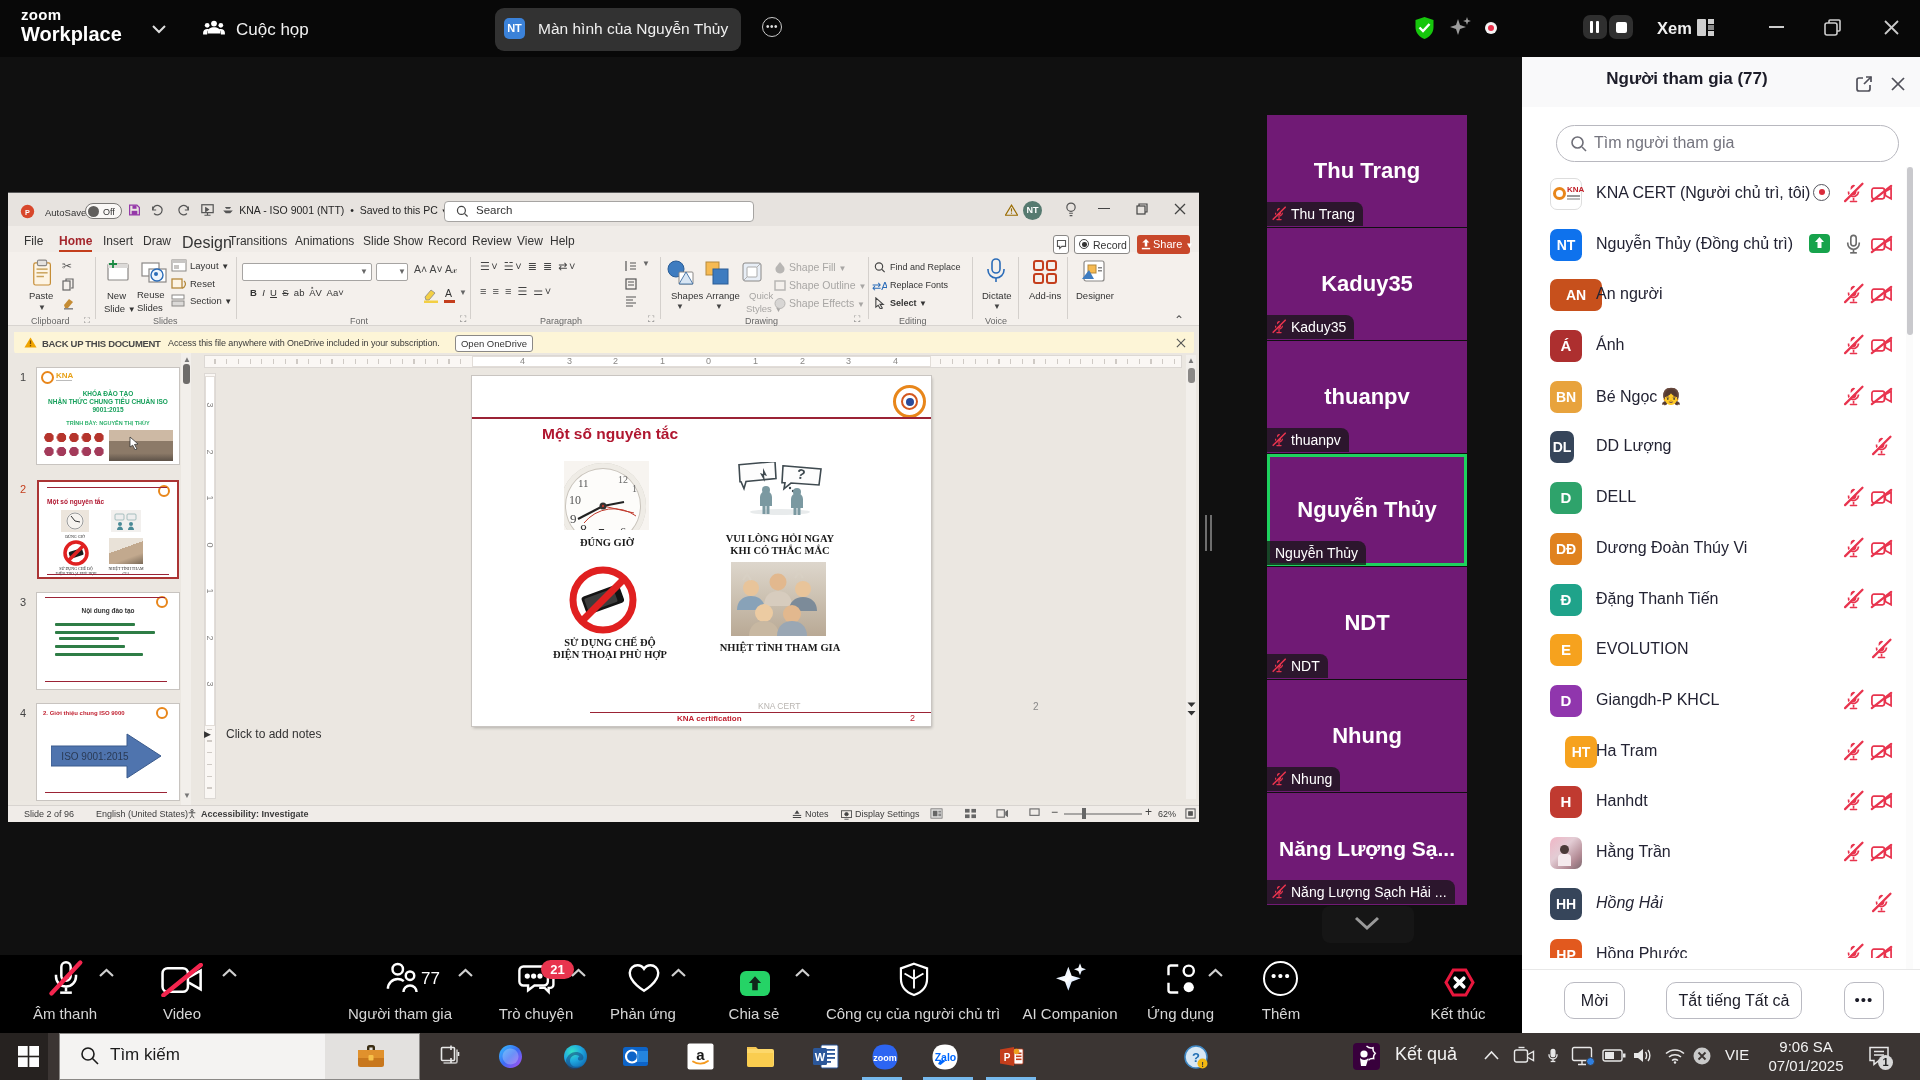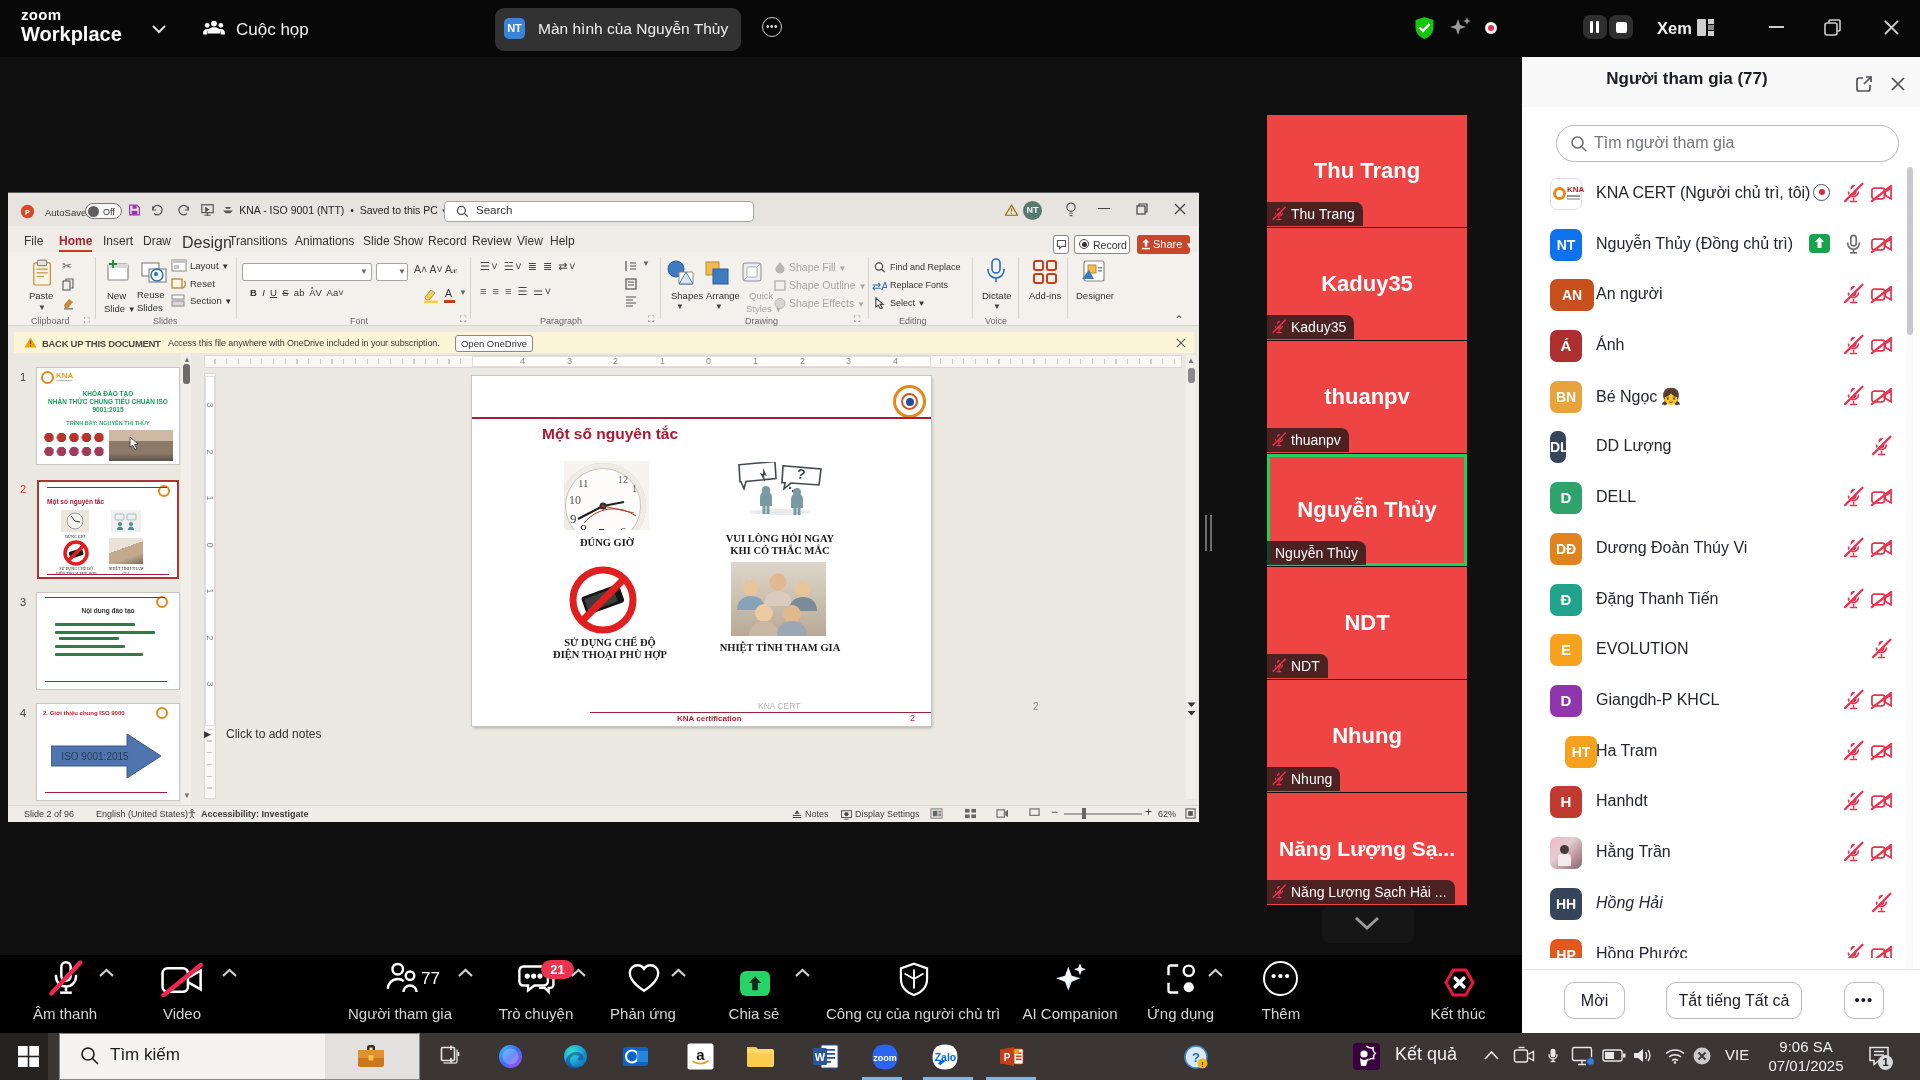--- a/index.html
+++ b/index.html
@@ -1,20 +1,20 @@
 <!DOCTYPE html>
 <html><head>
 <meta charset="utf-8">
 <style>
   * { margin:0; padding:0; box-sizing:border-box; }
   html,body { width:1920px; height:1080px; overflow:hidden; background:#000; }
   body { font-family:"Liberation Sans", sans-serif; }
   #root { position:absolute; top:0; left:0; width:1920px; height:1080px; background:#101010; }
   .abs { position:absolute; }
-  .tile { position:absolute; left:1267px; width:200px; height:112px; background:#ef4444; }
+  .tile { position:absolute; left:1267px; width:200px; height:112px; background:#701a75; }
   .tile.active { outline:3px solid #1ed15e; outline-offset:-3px; }
   .tname { position:absolute; left:0; right:0; top:50%; transform:translateY(-50%); text-align:center; color:#fff; font-size:22px; font-weight:700; white-space:nowrap; overflow:hidden; }
   .tlabel { position:absolute; left:0; bottom:1px; height:24px; background:rgba(22,22,22,0.75); border-radius:0 8px 0 0; display:flex; align-items:center; padding:0 8px 0 4px; color:#fff; font-size:14px; white-space:nowrap; }
   .micoff { width:16px; height:16px; margin-right:4px; }
   .lbl { position:absolute; top:50px; text-align:center; color:#d6d6d6; font-size:15px; white-space:nowrap; }
   .rul { position:absolute; top:163px; font-size:9px; color:#8a8886; }
   .rulv { position:absolute; left:199px; font-size:9px; color:#8a8886; transform:rotate(90deg); }
   .chev { position:absolute; top:13px; width:17px; height:11px; }
 </style>
 </head>
@@ -334,21 +334,21 @@
         <line x1="12" y1="12" x2="16" y2="16"></line>
       </svg>
     <div class="abs" style="left:882px;top:69px;font-size:9px;color:#333;">Find and Replace</div>
     <svg class="abs" style="left:864px;top:86px;" width="15" height="13" viewBox="0 0 15 13">
         <text x="0" y="11" font-size="11" fill="#2b6cb8" font-family="Liberation Sans">⇄A</text>
       </svg>
     <div class="abs" style="left:882px;top:87px;font-size:9px;color:#333;">Replace Fonts</div>
     <svg class="abs" style="left:866px;top:104px;" width="12" height="12" viewBox="0 0 13 13">
         <path d="M2 1l8 7H6.5L9 12l-2 1-2.5-4L2 11z" fill="none" stroke="#444" stroke-width="1.2"></path>
       </svg>
-    <div class="abs" style="left:882px;top:105px;font-size:9px;color:#333;">Select <span style="font-size:8px;">▼</span></div>
+    <div class="abs" style="left:882px;top:105px;font-size:9px;color:#333;font-weight:bold;">Select <span style="font-size:8px;">▼</span></div>
     <div class="abs" style="left:891px;top:123px;font-size:9px;color:#666;">Editing</div>
       <div class="abs" style="left:964px;top:64px;width:1px;height:62px;background:#d4d0cc;"></div>
 
     <svg class="abs" style="left:977px;top:64px;" width="22" height="30" viewBox="0 0 22 30">
         <g fill="none" stroke="#2b6cb8" stroke-width="1.6">
           <rect x="7" y="2" width="8" height="14" rx="4"></rect>
           <path d="M3 12v1a8 8 0 0 0 16 0v-1"></path>
           <line x1="11" y1="21" x2="11" y2="25"></line>
         </g>
       </svg>
@@ -740,21 +740,21 @@
         <div class="abs" style="left:287px;top:177px;width:21px;height:19px;background:#17a34c;border-radius:4px;"></div>
         <svg class="abs" style="left:291px;top:179px;" width="13" height="14" viewBox="0 0 13 14">
           <path d="M6.5 1 11 6H8.5v6h-4V6H2z" fill="#fff"></path>
         </svg>
         <svg class="abs" style="left:320px;top:176px;" width="23" height="23" viewBox="0 0 24 24">
           <use href="#icmicon"></use>
         </svg>
         <svg class="abs" style="left:347px;top:176px;" width="25" height="23" viewBox="0 0 24 24">
           <use href="#iccamoff"></use>
         </svg>
-      <div class="abs" style="left:28px;top:222px;width:44px;height:32px;background:#c7501c;border-radius:7px;color:#fff;font-size:14px;font-weight:700;text-align:center;line-height:32px;">AN</div>
+      <div class="abs" style="left:28px;top:222px;width:52px;height:32px;background:#c7501c;border-radius:7px;color:#fff;font-size:14px;font-weight:700;text-align:center;line-height:32px;">AN</div>
         <div class="abs" style="left:74px;top:228px;color:#232333;font-size:16px;white-space:nowrap;">An người</div>
         <svg class="abs" style="left:320px;top:226px;" width="23" height="23" viewBox="0 0 24 24">
           <use href="#icmicoff"></use>
         </svg>
         <svg class="abs" style="left:347px;top:226px;" width="25" height="23" viewBox="0 0 24 24">
           <use href="#iccamoff"></use>
         </svg>
       <div class="abs" style="left:28px;top:273px;width:32px;height:32px;background:#ad2f2f;border-radius:7px;color:#fff;font-size:15px;font-weight:700;text-align:center;line-height:32px;">Á</div>
         <div class="abs" style="left:74px;top:279px;color:#232333;font-size:16px;white-space:nowrap;">Ánh</div>
         <svg class="abs" style="left:320px;top:277px;" width="23" height="23" viewBox="0 0 24 24">
@@ -764,21 +764,21 @@
           <use href="#iccamoff"></use>
         </svg>
       <div class="abs" style="left:28px;top:324px;width:32px;height:32px;background:#e8a33d;border-radius:7px;color:#fff;font-size:14px;font-weight:700;text-align:center;line-height:32px;">BN</div>
         <div class="abs" style="left:74px;top:330px;color:#232333;font-size:16px;white-space:nowrap;">Bé Ngọc 👧</div>
         <svg class="abs" style="left:320px;top:328px;" width="23" height="23" viewBox="0 0 24 24">
           <use href="#icmicoff"></use>
         </svg>
         <svg class="abs" style="left:347px;top:328px;" width="25" height="23" viewBox="0 0 24 24">
           <use href="#iccamoff"></use>
         </svg>
-      <div class="abs" style="left:28px;top:374px;width:16px;height:32px;background:#36455a;border-radius:7px;color:#fff;font-size:14px;font-weight:700;text-align:center;line-height:32px;">DL</div>
+      <div class="abs" style="left:28px;top:374px;width:24px;height:32px;background:#36455a;border-radius:7px;color:#fff;font-size:14px;font-weight:700;text-align:center;line-height:32px;">DL</div>
         <div class="abs" style="left:74px;top:380px;color:#232333;font-size:16px;white-space:nowrap;">DD Lượng</div>
         <svg class="abs" style="left:348px;top:378px;" width="23" height="23" viewBox="0 0 24 24">
           <use href="#icmicoff"></use>
         </svg>
       <div class="abs" style="left:28px;top:425px;width:32px;height:32px;background:#2ea36b;border-radius:7px;color:#fff;font-size:15px;font-weight:700;text-align:center;line-height:32px;">D</div>
         <div class="abs" style="left:74px;top:431px;color:#232333;font-size:16px;white-space:nowrap;">DELL</div>
         <svg class="abs" style="left:320px;top:429px;" width="23" height="23" viewBox="0 0 24 24">
           <use href="#icmicoff"></use>
         </svg>
         <svg class="abs" style="left:347px;top:429px;" width="25" height="23" viewBox="0 0 24 24">

